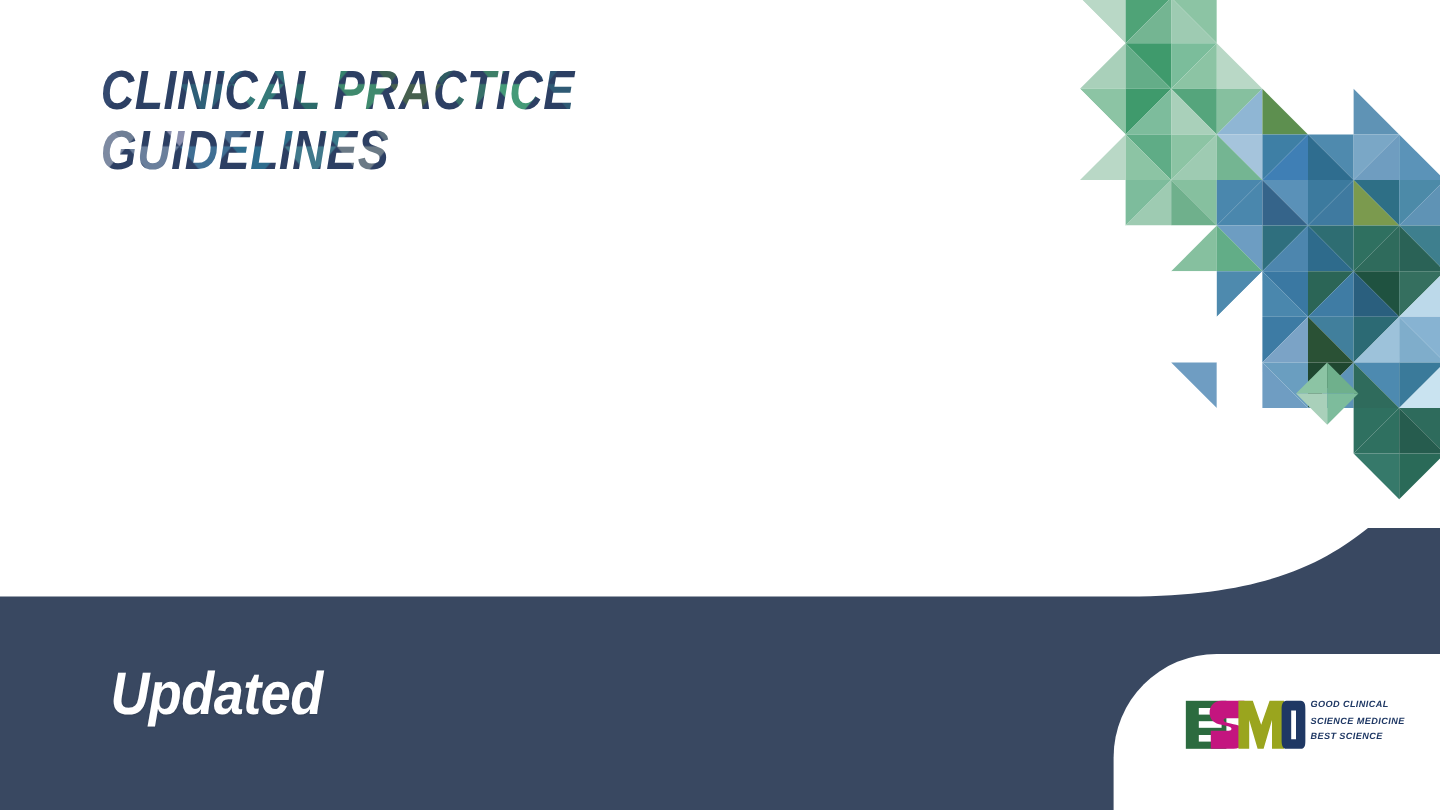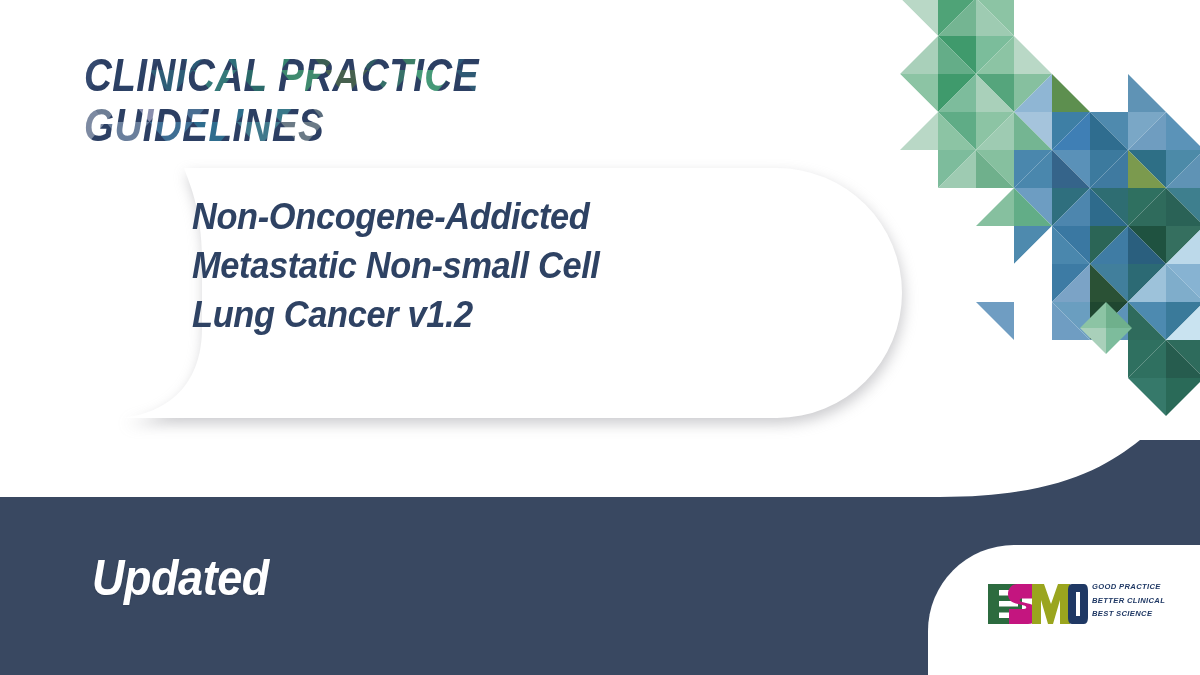--- a/index.html
+++ b/index.html
@@ -363,39 +363,20 @@
           <polygon points="364,104 416,104 390,120" fill="#527a76"></polygon>
           <polygon points="416,104 468,104 442,120" fill="#5d8079"></polygon>
           <polygon points="468,104 520,104 494,120" fill="#68807f"></polygon>
         </pattern>
       </defs>
       <text x="0" y="47" font-family="Liberation Sans, sans-serif" font-size="46" font-weight="700" letter-spacing="0.5" transform="scale(0.84,1)" style="transform-origin:0 0" fill="url(#letterMosaic)">CLINICAL PRACTICE</text>
       <text x="0" y="97" font-family="Liberation Sans, sans-serif" font-size="46" font-weight="700" letter-spacing="0.5" transform="scale(0.84,1)" style="transform-origin:0 0" fill="url(#letterMosaic)">GUIDELINES</text>
     </svg>
   </div>
 
-  <div id="bubble-wrap">
-    <div id="bubble-shadow">
-      <svg width="840" height="250" viewBox="0 0 840 250" xmlns="http://www.w3.org/2000/svg">
-        <path d="M 122,0
-                 L 715,0
-                 A 125,125 0 0 1 715,250
-                 L 60,250
-                 C 118,243 140,205 140,160
-                 L 140,92
-                 C 140,40 126,12 122,0
-                 Z" fill="#ffffff"></path>
-      </svg>
-    </div>
-    <div id="bubble-title">
-      <span class="ln">Non-Oncogene-Addicted</span>
-      <span class="ln">Metastatic Non-small Cell</span>
-      <span class="ln">Lung Cancer v1.2</span>
-    </div>
-  </div>
 
   <div id="navy-band">
     <svg width="1200" height="235" viewBox="0 0 1200 235" xmlns="http://www.w3.org/2000/svg">
       <path d="M 0,57
                L 940,57
                C 1055,57 1105,28 1140,0
                L 1200,0
                L 1200,235
                L 0,235 Z" fill="#394861"></path>
     </svg>
@@ -418,20 +399,20 @@
                  L34,24 C31,23.3 31,20.5 34,20.5 L49,20.5 Z" fill="#c4157f"></path>
 
         <path d="M44,6 L56,6 L63,26 L70,6 L82,6 L82,46 L72,46 L72,22
                  L65,46 L60,46 L53,22 L53,46 L44,46 Z" fill="#9aa51e"></path>
 
         <path d="M84,6 L96,6 C99,6 100,9 100,13 L100,39 C100,43 99,46 96,46
                  L84,46 C81,46 80,43 80,39 L80,13 C80,9 81,6 84,6 Z
                  M88,14 L88,38 L92,38 L92,14 Z" fill="#1f3864" fill-rule="evenodd"></path>
       </svg>
       <div id="esmo-tagline">
-        <span>GOOD PRACTICE</span>
-        <span>BETTER CLINICAL</span>
+        <span>GOOD CLINICAL</span>
+        <span>SCIENCE MEDICINE</span>
         <span>BEST SCIENCE</span>
       </div>
     </div>
   </div>
 
 </div>
 
 </body></html>

